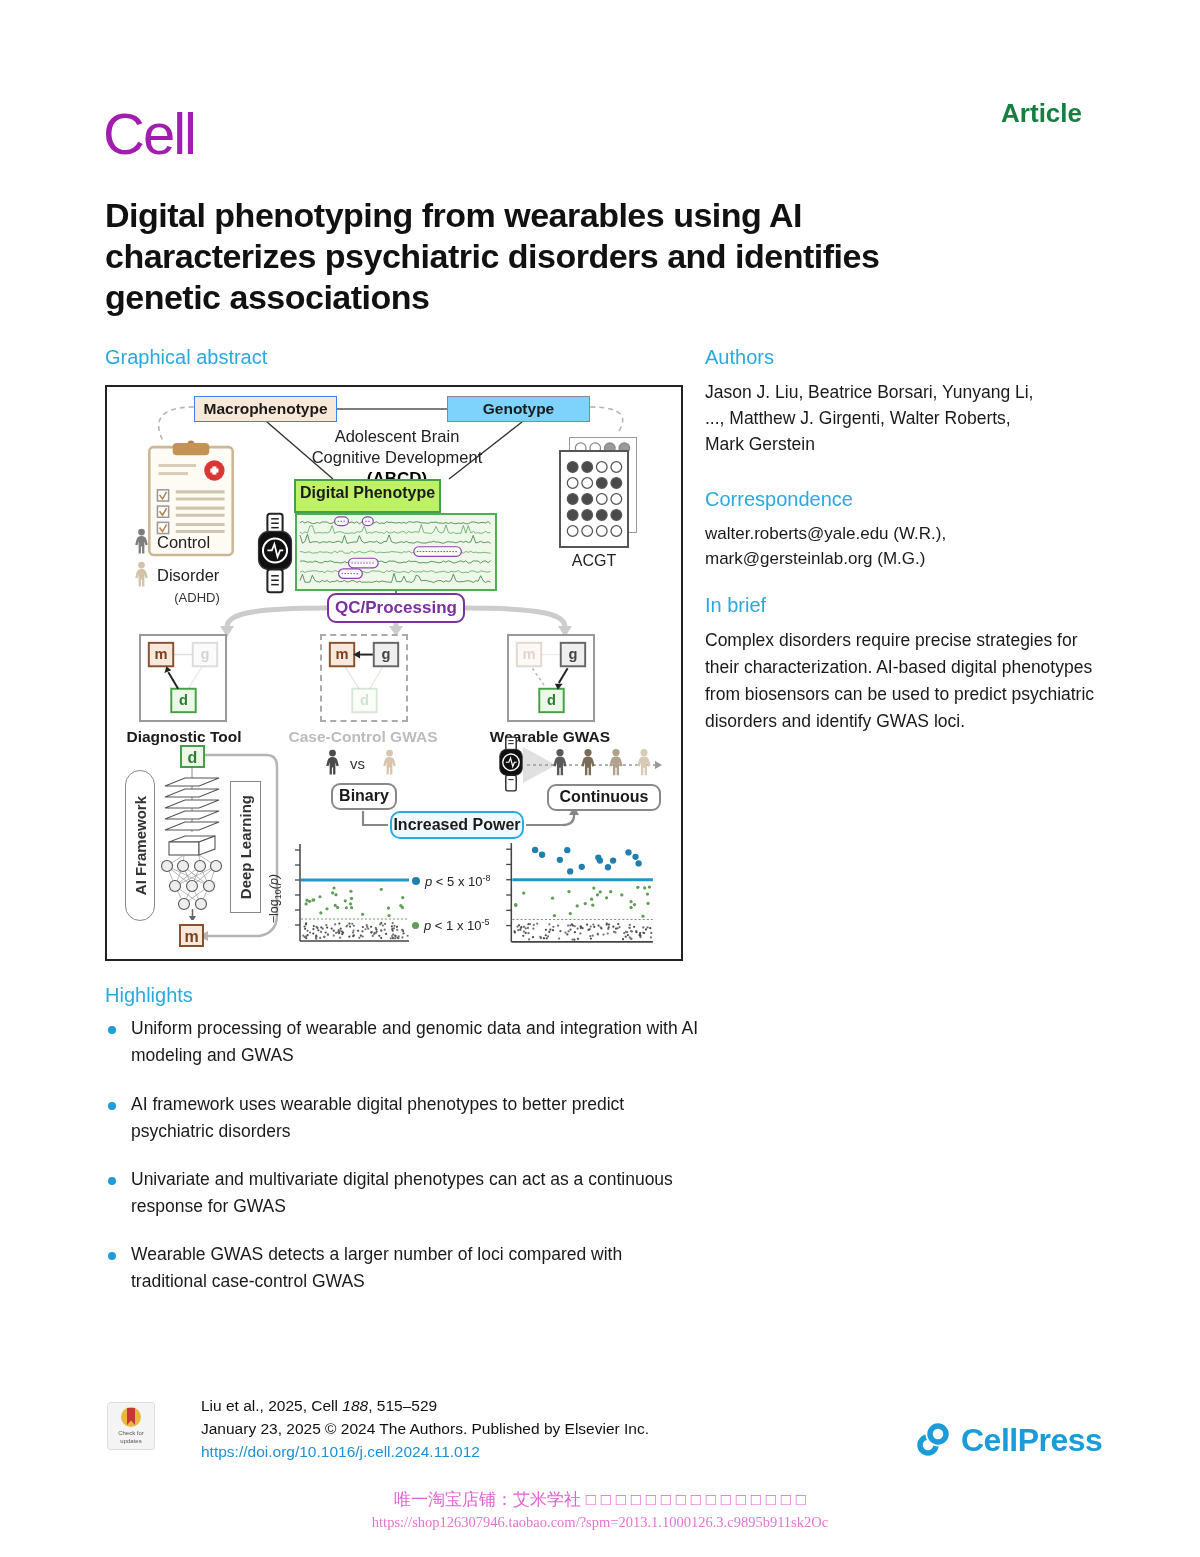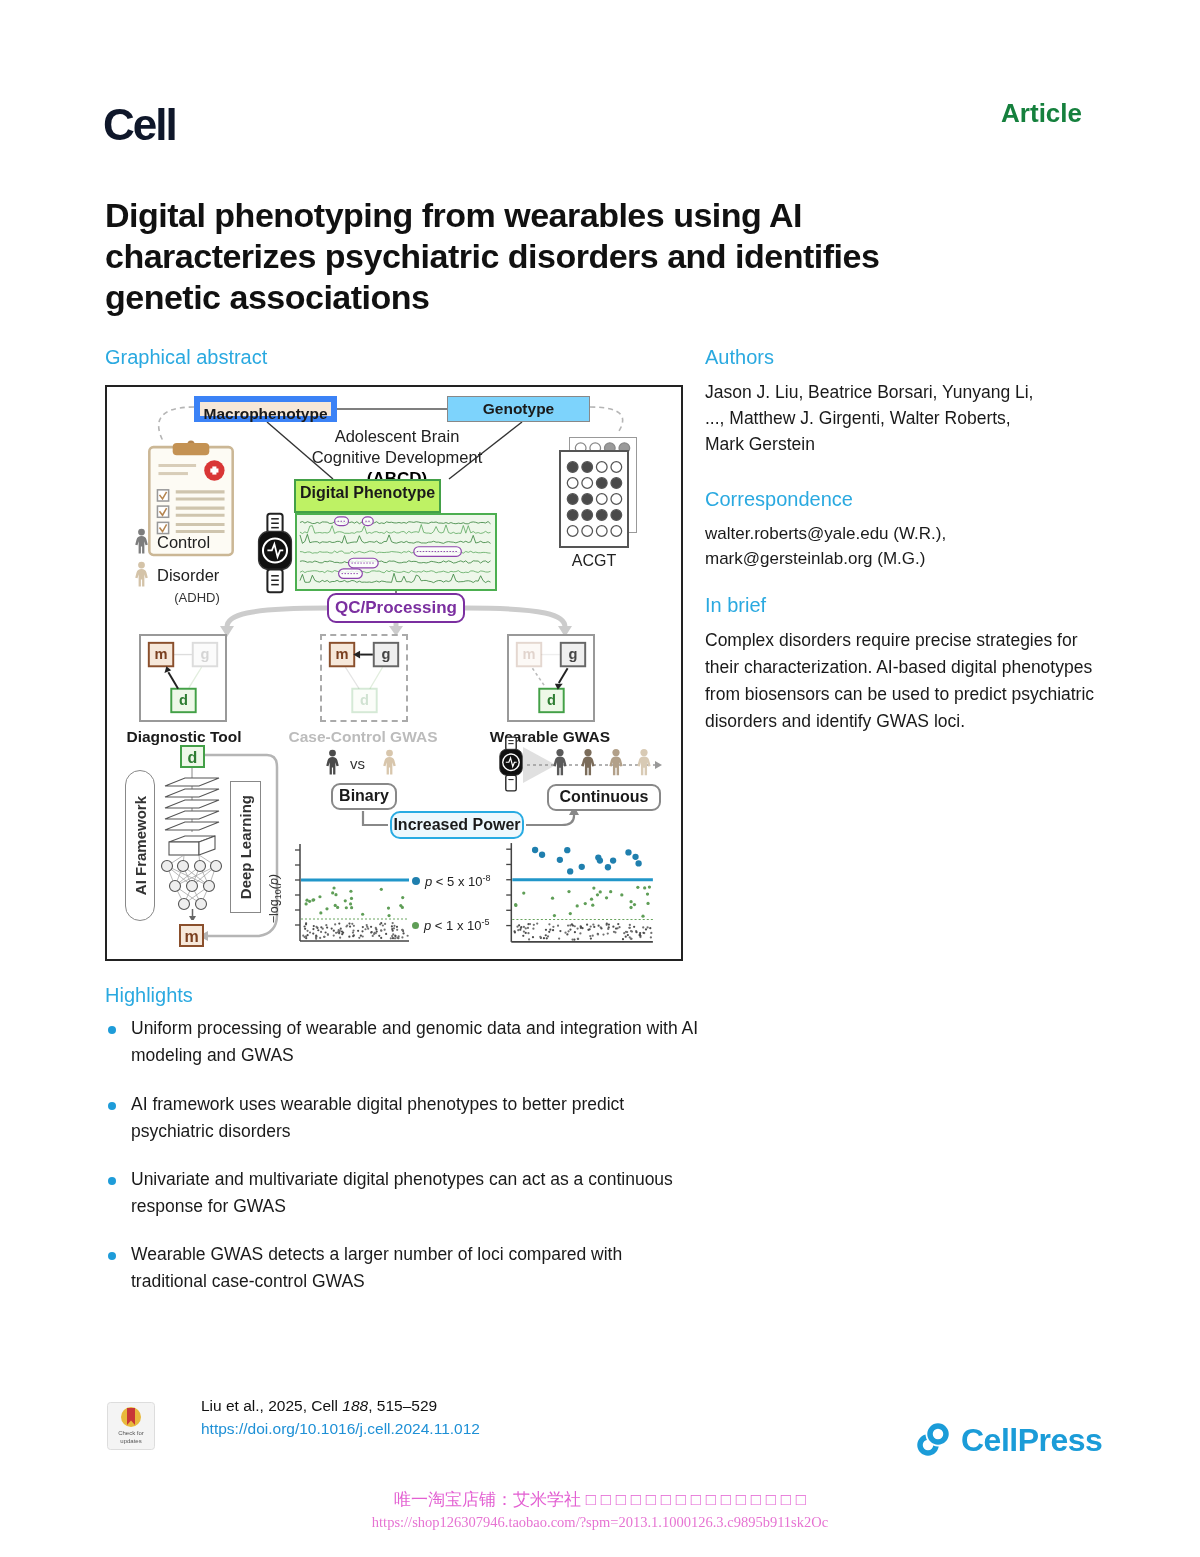--- a/index.html
+++ b/index.html
@@ -1,20 +1,20 @@
 <!DOCTYPE html>
 <html><head>
 <meta charset="utf-8">
 <style>
   * { margin:0; padding:0; box-sizing:border-box; }
   html,body { background:#fff; }
   body { width:1200px; height:1557px; position:relative; font-family:"Liberation Sans", sans-serif; color:#1a1a1a; overflow:hidden; }
   .abs { position:absolute; }
 
-  .logo { left:103px; top:100px; font-size:44px; font-weight:bold; color:#0f172a; letter-spacing:-2px; }
+  .logo { left:103px; top:100px; font-size:58px; font-weight:normal; color:#a21caf; letter-spacing:-2px; }
   .article-label { right:118px; top:98px; font-size:26px; font-weight:bold; color:#15803d; }
   .title { left:105px; top:195px; width:980px; font-size:34px; font-weight:bold; color:#111; line-height:41px; letter-spacing:-0.5px; }
 
   .h-blue { font-size:20px; color:#2aa9e0; }
   .ga-heading { left:105px; top:346px; }
 
   
   .authors-heading { left:705px; top:346px; }
   .authors-text { left:705px; top:379px; width:345px; font-size:17.5px; line-height:26px; }
   .corr-heading { left:705px; top:488px; }
@@ -22,21 +22,21 @@
   .brief-heading { left:705px; top:594px; }
   .brief-text { left:705px; top:627px; width:400px; font-size:17.5px; line-height:27px; }
 
   
   .figure { left:105px; top:385px; width:578px; height:576px; border:2px solid #222; background:#fff; }
   .figure .abs { position:absolute; }
   .toplines { inset:0; width:578px; height:576px; z-index:1; }
   .fig-el { z-index:2; }
 
   .box-label { font-weight:bold; font-size:15.5px; text-align:center; padding-top:3px; }
-  .macro { left:87px; top:9px; width:143px; height:26px; background:#f7e8d8; border:6px solid #3b82f6; }
+  .macro { left:87px; top:9px; width:143px; height:26px; background:#f7e8d8; border:1px solid #3b82f6; }
   .geno  { left:340px; top:9px; width:143px; height:26px; background:#7dd3fc; border:1.5px solid #888; }
   .abcd { left:150px; top:39px; width:280px; text-align:center; font-size:16.5px; color:#222; line-height:21px; }
   .abcd b { font-size:17px; color:#000; }
   .dp { left:187px; top:92px; width:147px; height:34px; background:#bef264; border:2px solid #43a047; }
 
   .clipboard { left:28px; top:52px; width:112px; height:122px; }
   .cohort-row { font-size:16.5px; color:#222; }
   .adhd { left:45px; top:203px; width:90px; font-size:13px; color:#333; text-align:center; }
 
   .sigpanel { left:188px; top:126px; width:202px; height:78px; background:#eef7ea; border:2px solid #4caf50; }
@@ -754,20 +754,21 @@
 
 <svg class="abs badge" viewBox="0 0 48 48">
   <rect x="0.5" y="0.5" width="47" height="47" rx="3" fill="#f4f4f4" stroke="#ddd"></rect>
   <circle cx="24" cy="15" r="10" fill="#e8b93c"></circle>
   <path d="M20 6 h8 v17 l-4 -4.5 -4 4.5 z" fill="#c83737"></path>
   <text x="24" y="33" text-anchor="middle" font-size="6" fill="#555">Check for</text>
   <text x="24" y="41" text-anchor="middle" font-size="6" fill="#555">updates</text>
 </svg>
 <div class="abs cite">
   <div><span>Liu et al., 2025, Cell </span><i>188</i><span>, 515–529</span></div>
+  <div>January 23, 2025 © 2024 The Authors. Published by Elsevier Inc.</div>
   <div><a class="doi" href="#">https://doi.org/10.1016/j.cell.2024.11.012</a></div>
 </div>
 <div class="abs cellpress">
   <svg width="40" height="40" viewBox="0 0 40 40">
     <circle cx="15" cy="25" r="8" fill="none" stroke="#1b9cd8" stroke-width="5.5"></circle>
     <circle cx="25" cy="14" r="8" fill="none" stroke="#fff" stroke-width="9"></circle>
     <circle cx="25" cy="14" r="8" fill="none" stroke="#1b9cd8" stroke-width="5.5"></circle>
   </svg>
   <span class="word">CellPress</span>
 </div>

